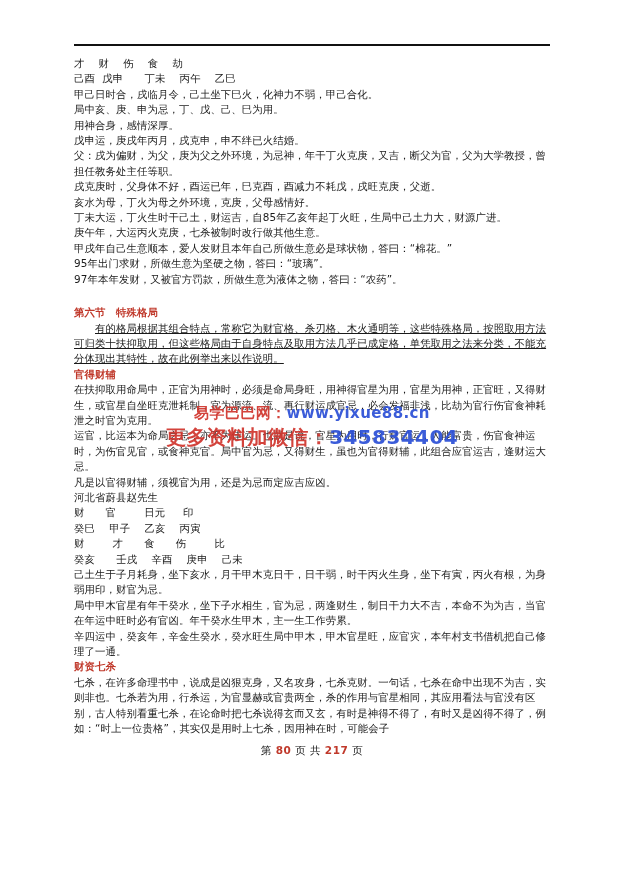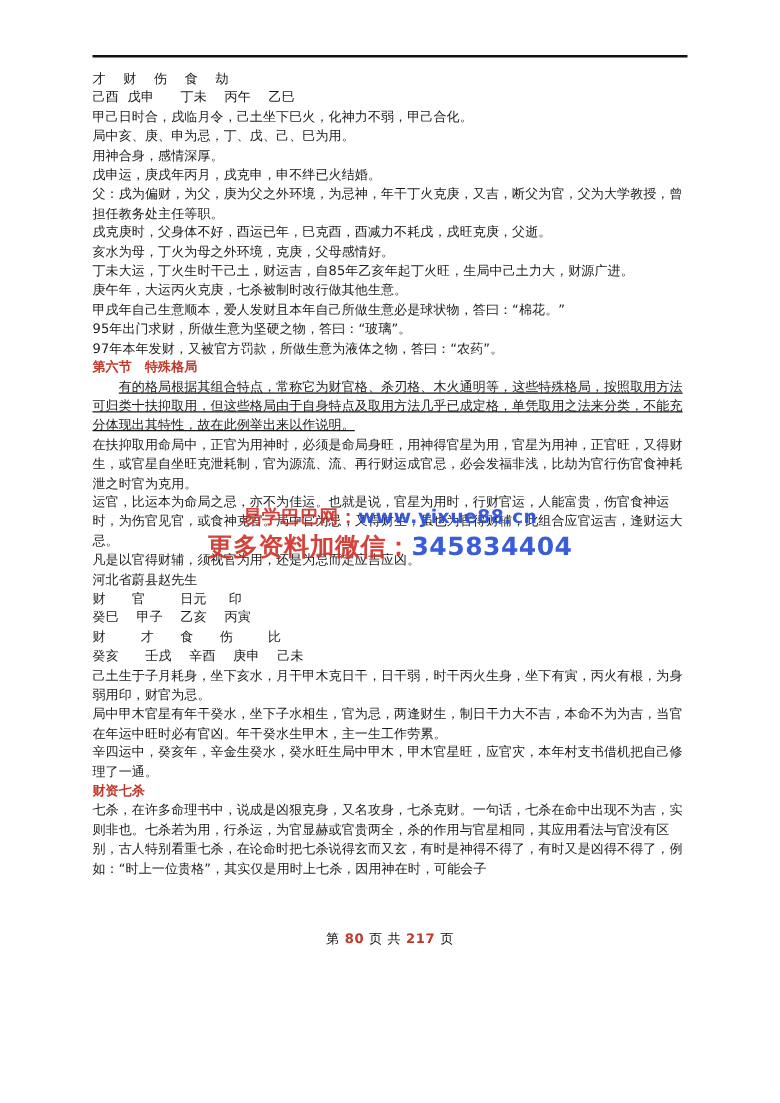--- a/index.html
+++ b/index.html
@@ -42,21 +42,21 @@
   .para {
     white-space: pre-wrap;
   }
   .gan-row {
     white-space: pre;
     letter-spacing: 0.2px;
   }
   .section-head {
     color: #c0392b;
     font-weight: bold;
-    margin-top: 0;
+    margin-top: 18px;
   }
   .sub-head {
     color: #c0392b;
     font-weight: bold;
   }
   .indent2 {
     text-indent: 21px;
     text-decoration: underline;
   }
   .footer {
@@ -123,20 +123,21 @@
     <div class="para">亥水为母，丁火为母之外环境，克庚，父母感情好。</div>
     <div class="para">丁未大运，丁火生时干己土，财运吉，自85年乙亥年起丁火旺，生局中己土力大，财源广进。</div>
     <div class="para">庚午年，大运丙火克庚，七杀被制时改行做其他生意。</div>
     <div class="para">甲戌年自己生意顺本，爱人发财且本年自己所做生意必是球状物，答曰：“棉花。”</div>
     <div class="para">95年出门求财，所做生意为坚硬之物，答曰：“玻璃”。</div>
     <div class="para">97年本年发财，又被官方罚款，所做生意为液体之物，答曰：“农药”。</div>
 
     <div class="section-head">第六节　特殊格局</div>
     <div class="para indent2">有的格局根据其组合特点，常称它为财官格、杀刃格、木火通明等，这些特殊格局，按照取用方法可归类十扶抑取用，但这些格局由于自身特点及取用方法几乎已成定格，单凭取用之法来分类，不能充分体现出其特性，故在此例举出来以作说明。</div>
 
+    <div class="sub-head">官得财辅</div>
     <div class="para">在扶抑取用命局中，正官为用神时，必须是命局身旺，用神得官星为用，官星为用神，正官旺，又得财生，或官星自坐旺克泄耗制，官为源流、流、再行财运成官忌，必会发福非浅，比劫为官行伤官食神耗泄之时官为克用。</div>
     <div class="para">运官，比运本为命局之忌，亦不为佳运。也就是说，官星为用时，行财官运，人能富贵，伤官食神运时，为伤官见官，或食神克官。局中官为忌，又得财生，虽也为官得财辅，此组合应官运吉，逢财运大忌。</div>
     <div class="para">凡是以官得财辅，须视官为用，还是为忌而定应吉应凶。</div>
     <div class="para">河北省蔚县赵先生</div>
 
     <div class="line gan-row">财      官        日元     印</div>
     <div class="line gan-row">癸巳    甲子    乙亥    丙寅</div>
     <div class="line gan-row">财        才      食      伤        比</div>
     <div class="line gan-row">癸亥      壬戌    辛酉    庚申    己未</div>
 

